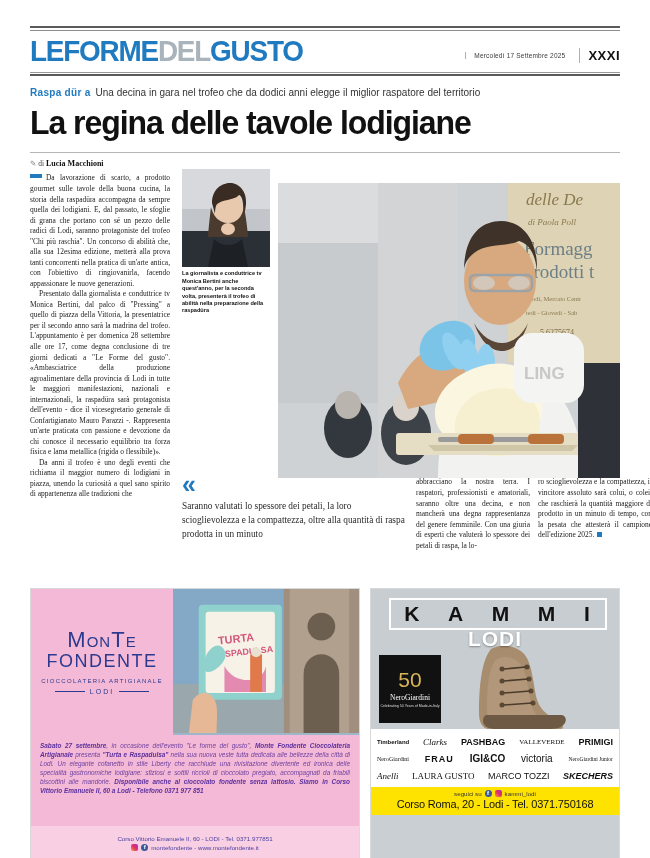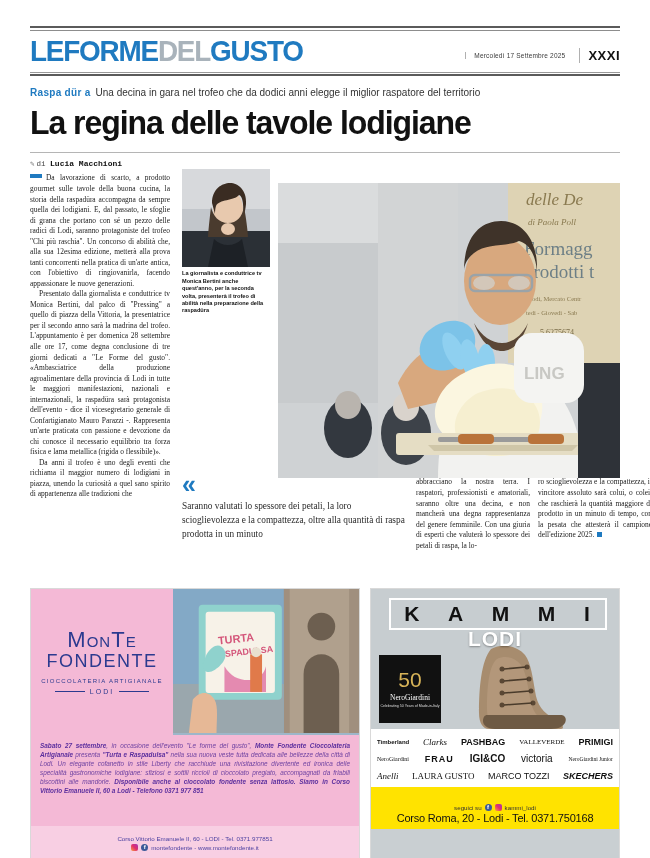--- a/index.html
+++ b/index.html
@@ -22,21 +22,21 @@
 
   
   .kicker{margin-top:11px;font-size:10px;line-height:1.25;color:#333;}
   .kicker b{color:#1f7ac0;font-weight:bold;letter-spacing:.3px;margin-right:5px;}
   .headline{font-size:33px;font-weight:bold;letter-spacing:-1.1px;line-height:1.06;margin-top:6px;color:#111;
             transform:scaleX(.97);transform-origin:left center;white-space:nowrap;}
   .rule-head{border-top:1px solid #b5b5b5;margin-top:12px;}
 
   
   .article{position:relative;margin-top:6px;height:398px;}
-  .byline{font-size:7.5px;color:#444;font-family:Liberation Mono, monospace;}
+  .byline{font-size:7.5px;color:#444;font-family:Liberation Serif, serif;}
   .byline b{font-size:8px;color:#111;}
   .byline .pen{color:#777;margin-right:2px;}
 
   .col-left{position:absolute;left:0;top:0;width:140px;}
   .bodytext{font-family:"Liberation Serif",serif;font-size:7.45px;line-height:1.415;text-align:justify;color:#1b1b1b;}
   .bodytext p{margin:0;text-indent:9px;}
   .bodytext p.first{text-indent:0;}
   .sq{display:inline-block;width:12px;height:4.5px;background:#1f7ac0;vertical-align:2px;margin-right:4px;}
   .endsq{display:inline-block;width:5px;height:5px;background:#1f7ac0;vertical-align:0px;margin-left:3px;}
 
@@ -85,21 +85,21 @@
   .km-lodi{position:absolute;left:0;right:0;top:38px;text-align:center;color:#fff;font-size:21px;font-weight:bold;letter-spacing:1px;
            text-shadow:0 1px 2px rgba(0,0,0,.35);}
   .km-badge{position:absolute;left:8px;top:66px;width:62px;height:68px;background:#111;display:flex;flex-direction:column;
             align-items:center;justify-content:center;color:#e8c96a;}
   .km-50{font-size:21px;font-weight:normal;color:#d8b458;line-height:1;}
   .km-ng{font-family:"Liberation Serif",serif;font-size:7.5px;color:#fff;margin-top:3px;}
   .km-cel{font-size:3.6px;color:#ddd;text-align:center;margin-top:2px;line-height:1.2;}
   .km-brands{background:#fff;padding:4px 6px 3px 6px;}
   .brow{display:flex;align-items:center;justify-content:space-between;height:17px;}
   .bl{font-size:7px;color:#111;white-space:nowrap;}
-  .km-foot{background:#ffe300;padding:17px 0 5px 0;text-align:center;}
+  .km-foot{background:#ffe300;padding:3px 0 5px 0;text-align:center;}
   .km-f1{font-size:6.2px;color:#333;display:flex;align-items:center;justify-content:center;gap:3px;}
   .km-f2{font-size:11px;color:#111;margin-top:1px;letter-spacing:-.2px;}
 
   .ph{position:absolute;inset:0;}
 </style>
 </head>
 <body>
 
 <div class="page">
 

